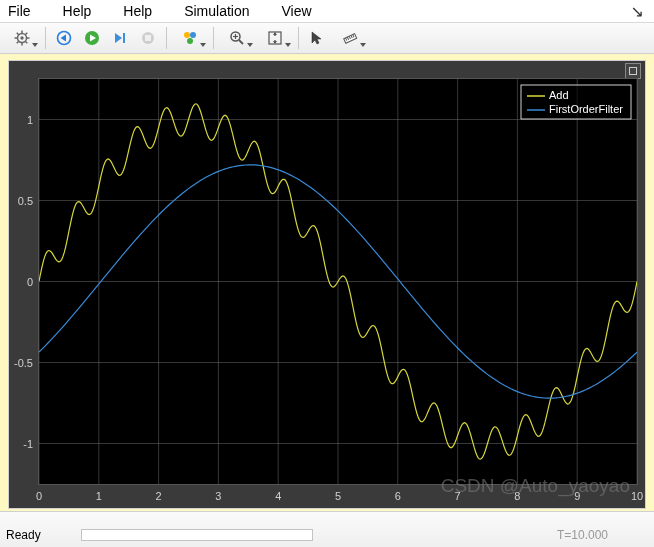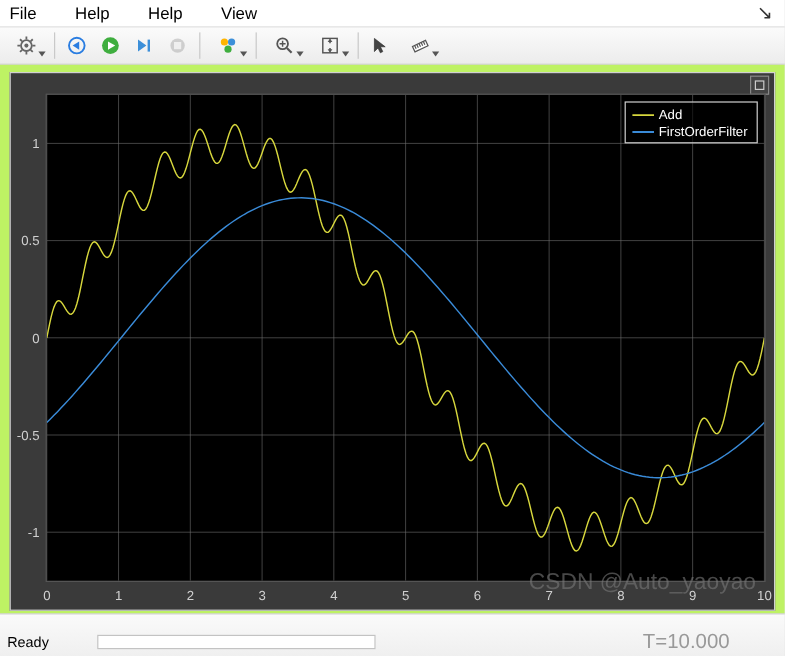--- a/index.html
+++ b/index.html
@@ -60,21 +60,21 @@
     right: 1px;
     bottom: 3px;
     border-left: 3px solid transparent;
     border-right: 3px solid transparent;
     border-top: 4px solid #555;
   }
   
   .scope {
     flex: 1 1 auto;
     height: 457px;
-    background: #bef264;
+    background: #fef9c3;
     position: relative;
   }
   .scope-inner {
     position: absolute;
     left: 8px; right: 8px; top: 6px; bottom: 2px;
     background: #3a3a3a;
     border: 1px solid #d0d0d0;
   }
   .plot-area {
     position: absolute;
@@ -113,21 +113,21 @@
     margin-left: 40px;
     height: 10px;
     width: 230px;
     border: 1px solid #c3c3c3;
     background: #fff;
   }
   .statusbar .time {
     margin-left: auto;
     color: #999;
     padding-right: 40px;
-    font-size:17px;
+    font-size:12px;
   }
   
   .plot-svg { width: 100%; height: 100%; display:block; }
   .tick-label { fill: #d0d0d0; font-size: 11px; font-family: Arial; }
   .legend-box { fill: rgba(0,0,0,0.6); stroke:#d0d0d0; stroke-width:1; }
   .legend-text { fill:#fff; font-size:11px; font-family:Arial; }
   .watermark {
     position:absolute;
     right:24px;
     bottom:14px;
@@ -136,20 +136,21 @@
     pointer-events:none;
   }
 </style>
 </head>
 <body>
 
 <div class="menubar">
   <span class="item">File</span>
   <span class="item">Help</span>
   <span class="item">Help</span>
+  <span class="item">Simulation</span>
   <span class="item">View</span>
   <span class="right">↘</span>
 </div>
 
 <div class="toolbar">
   <div class="btn wide">
     <svg width="16" height="16" viewBox="0 0 16 16">
       <circle cx="8" cy="8" r="4.5" fill="none" stroke="#666" stroke-width="1.5"></circle>
       <circle cx="8" cy="8" r="1.7" fill="#666"></circle>
       <g stroke="#666" stroke-width="1.5">

